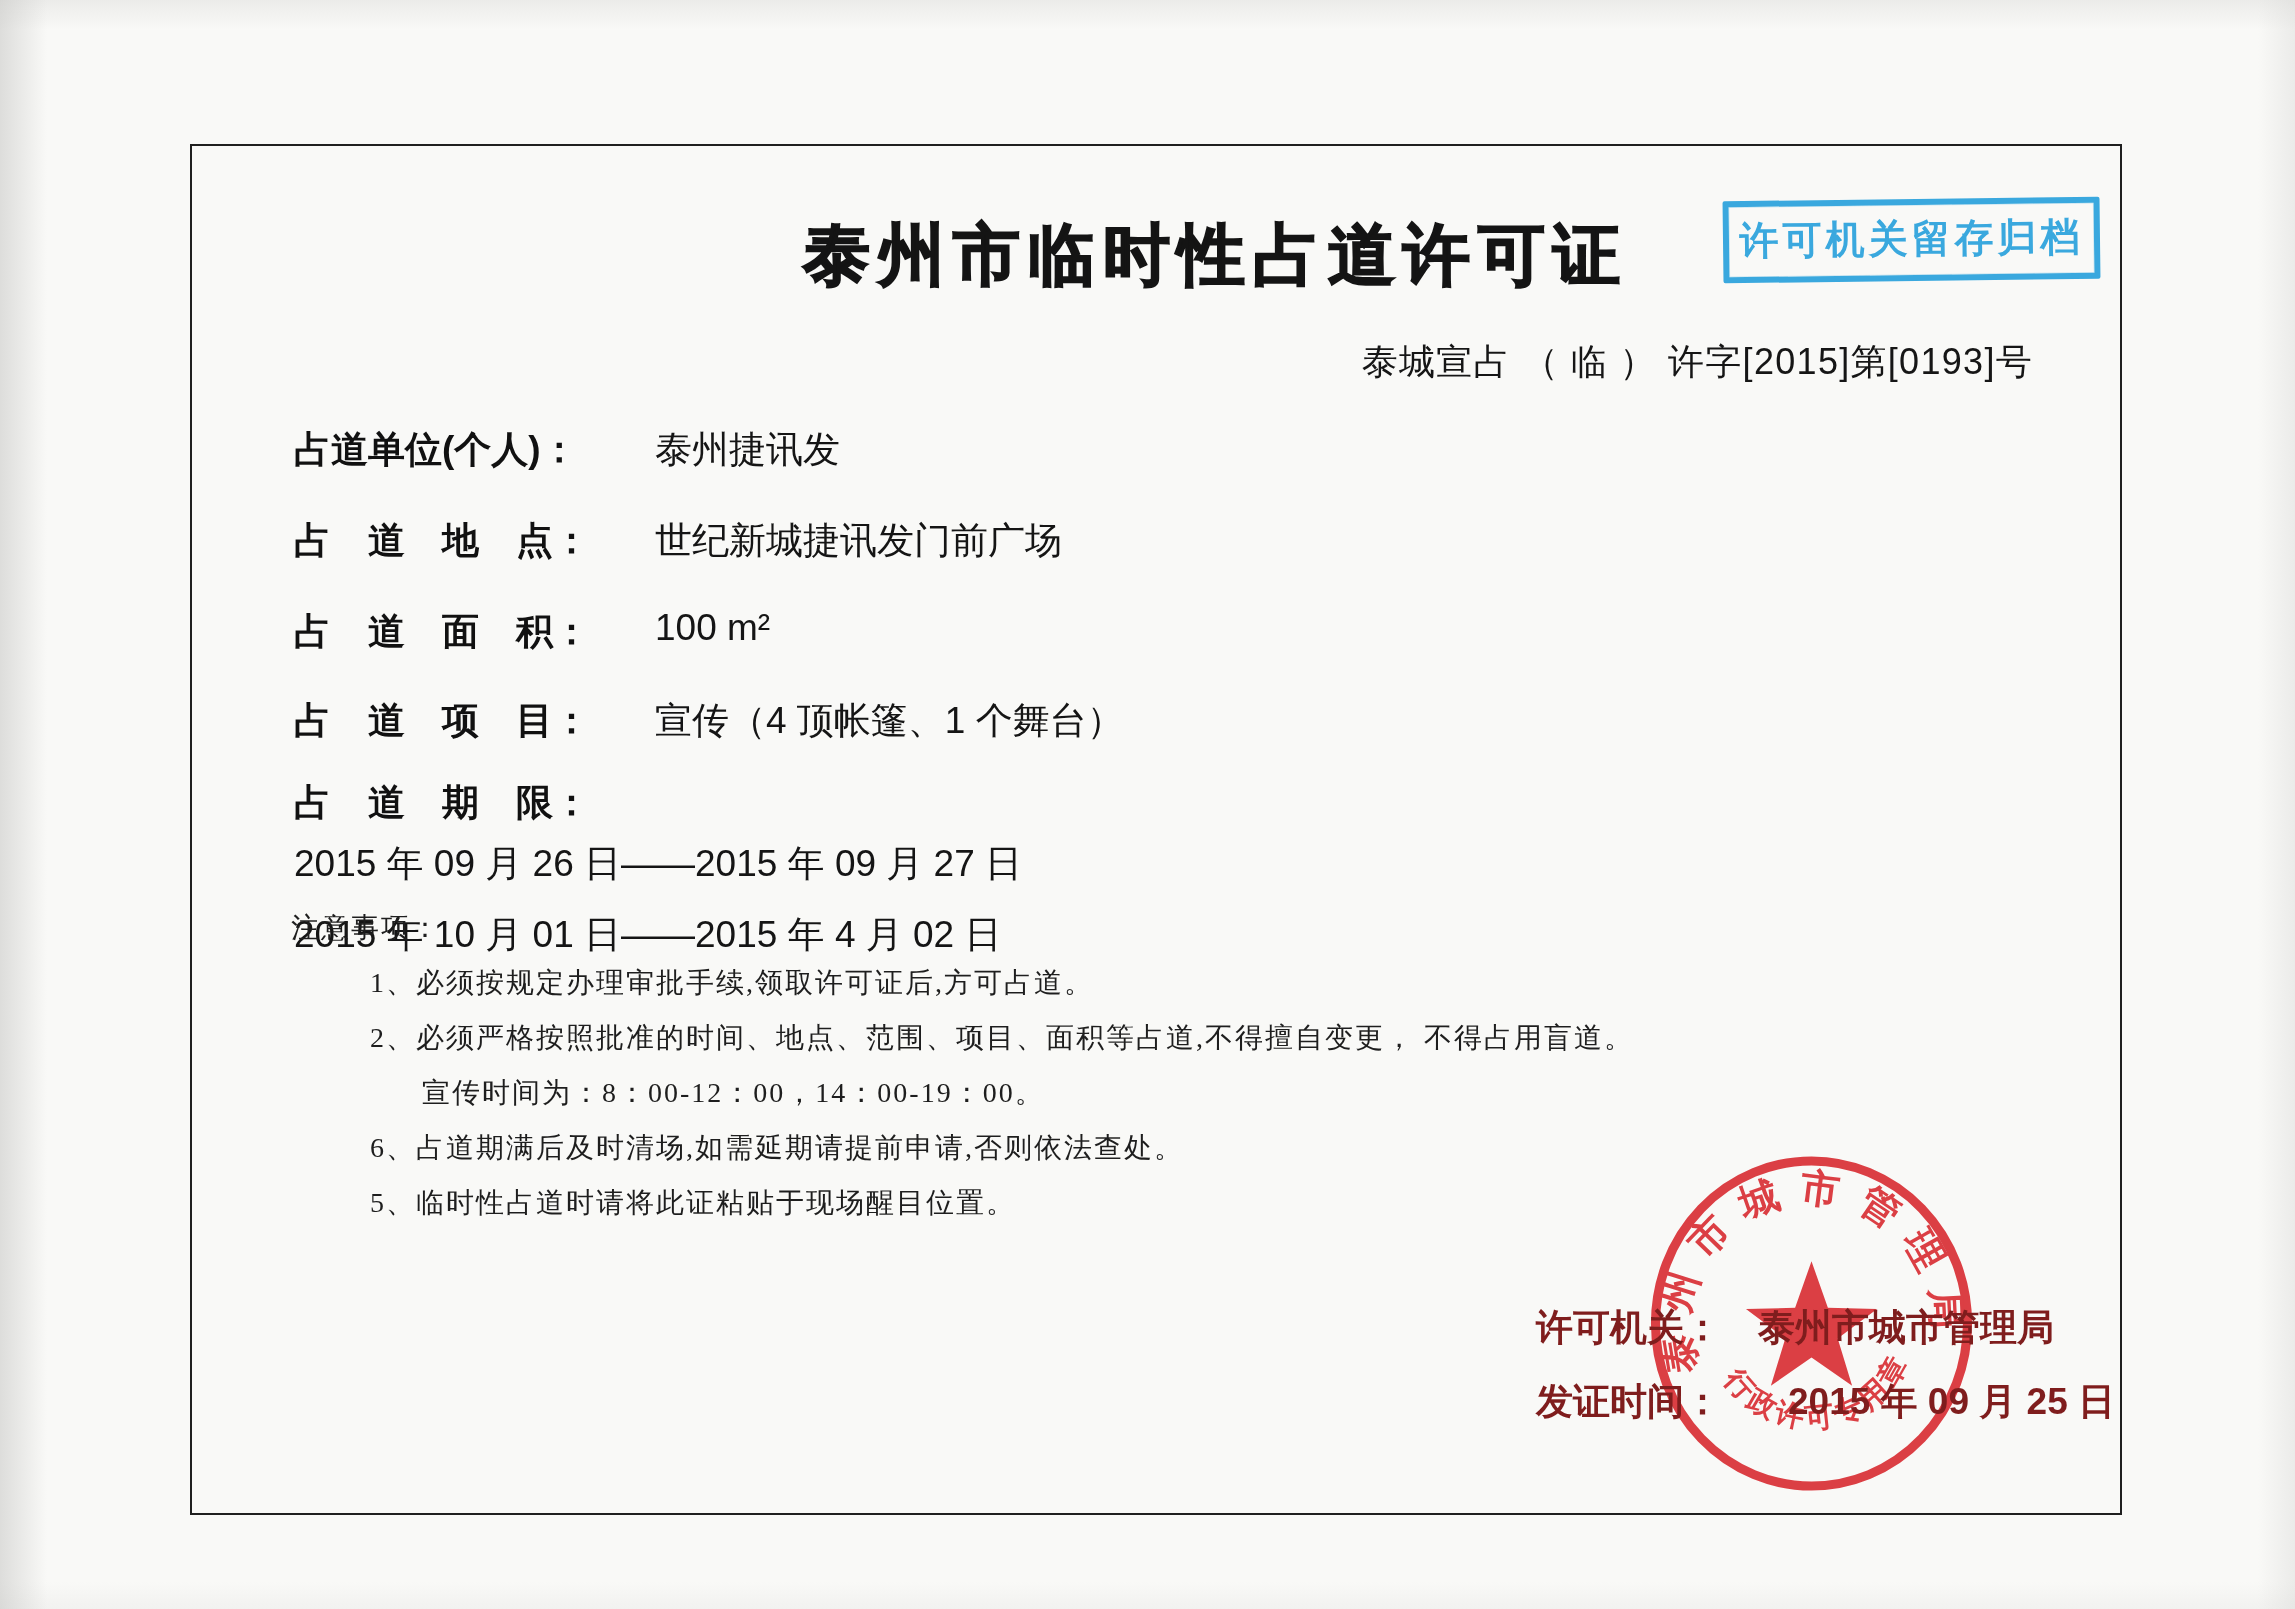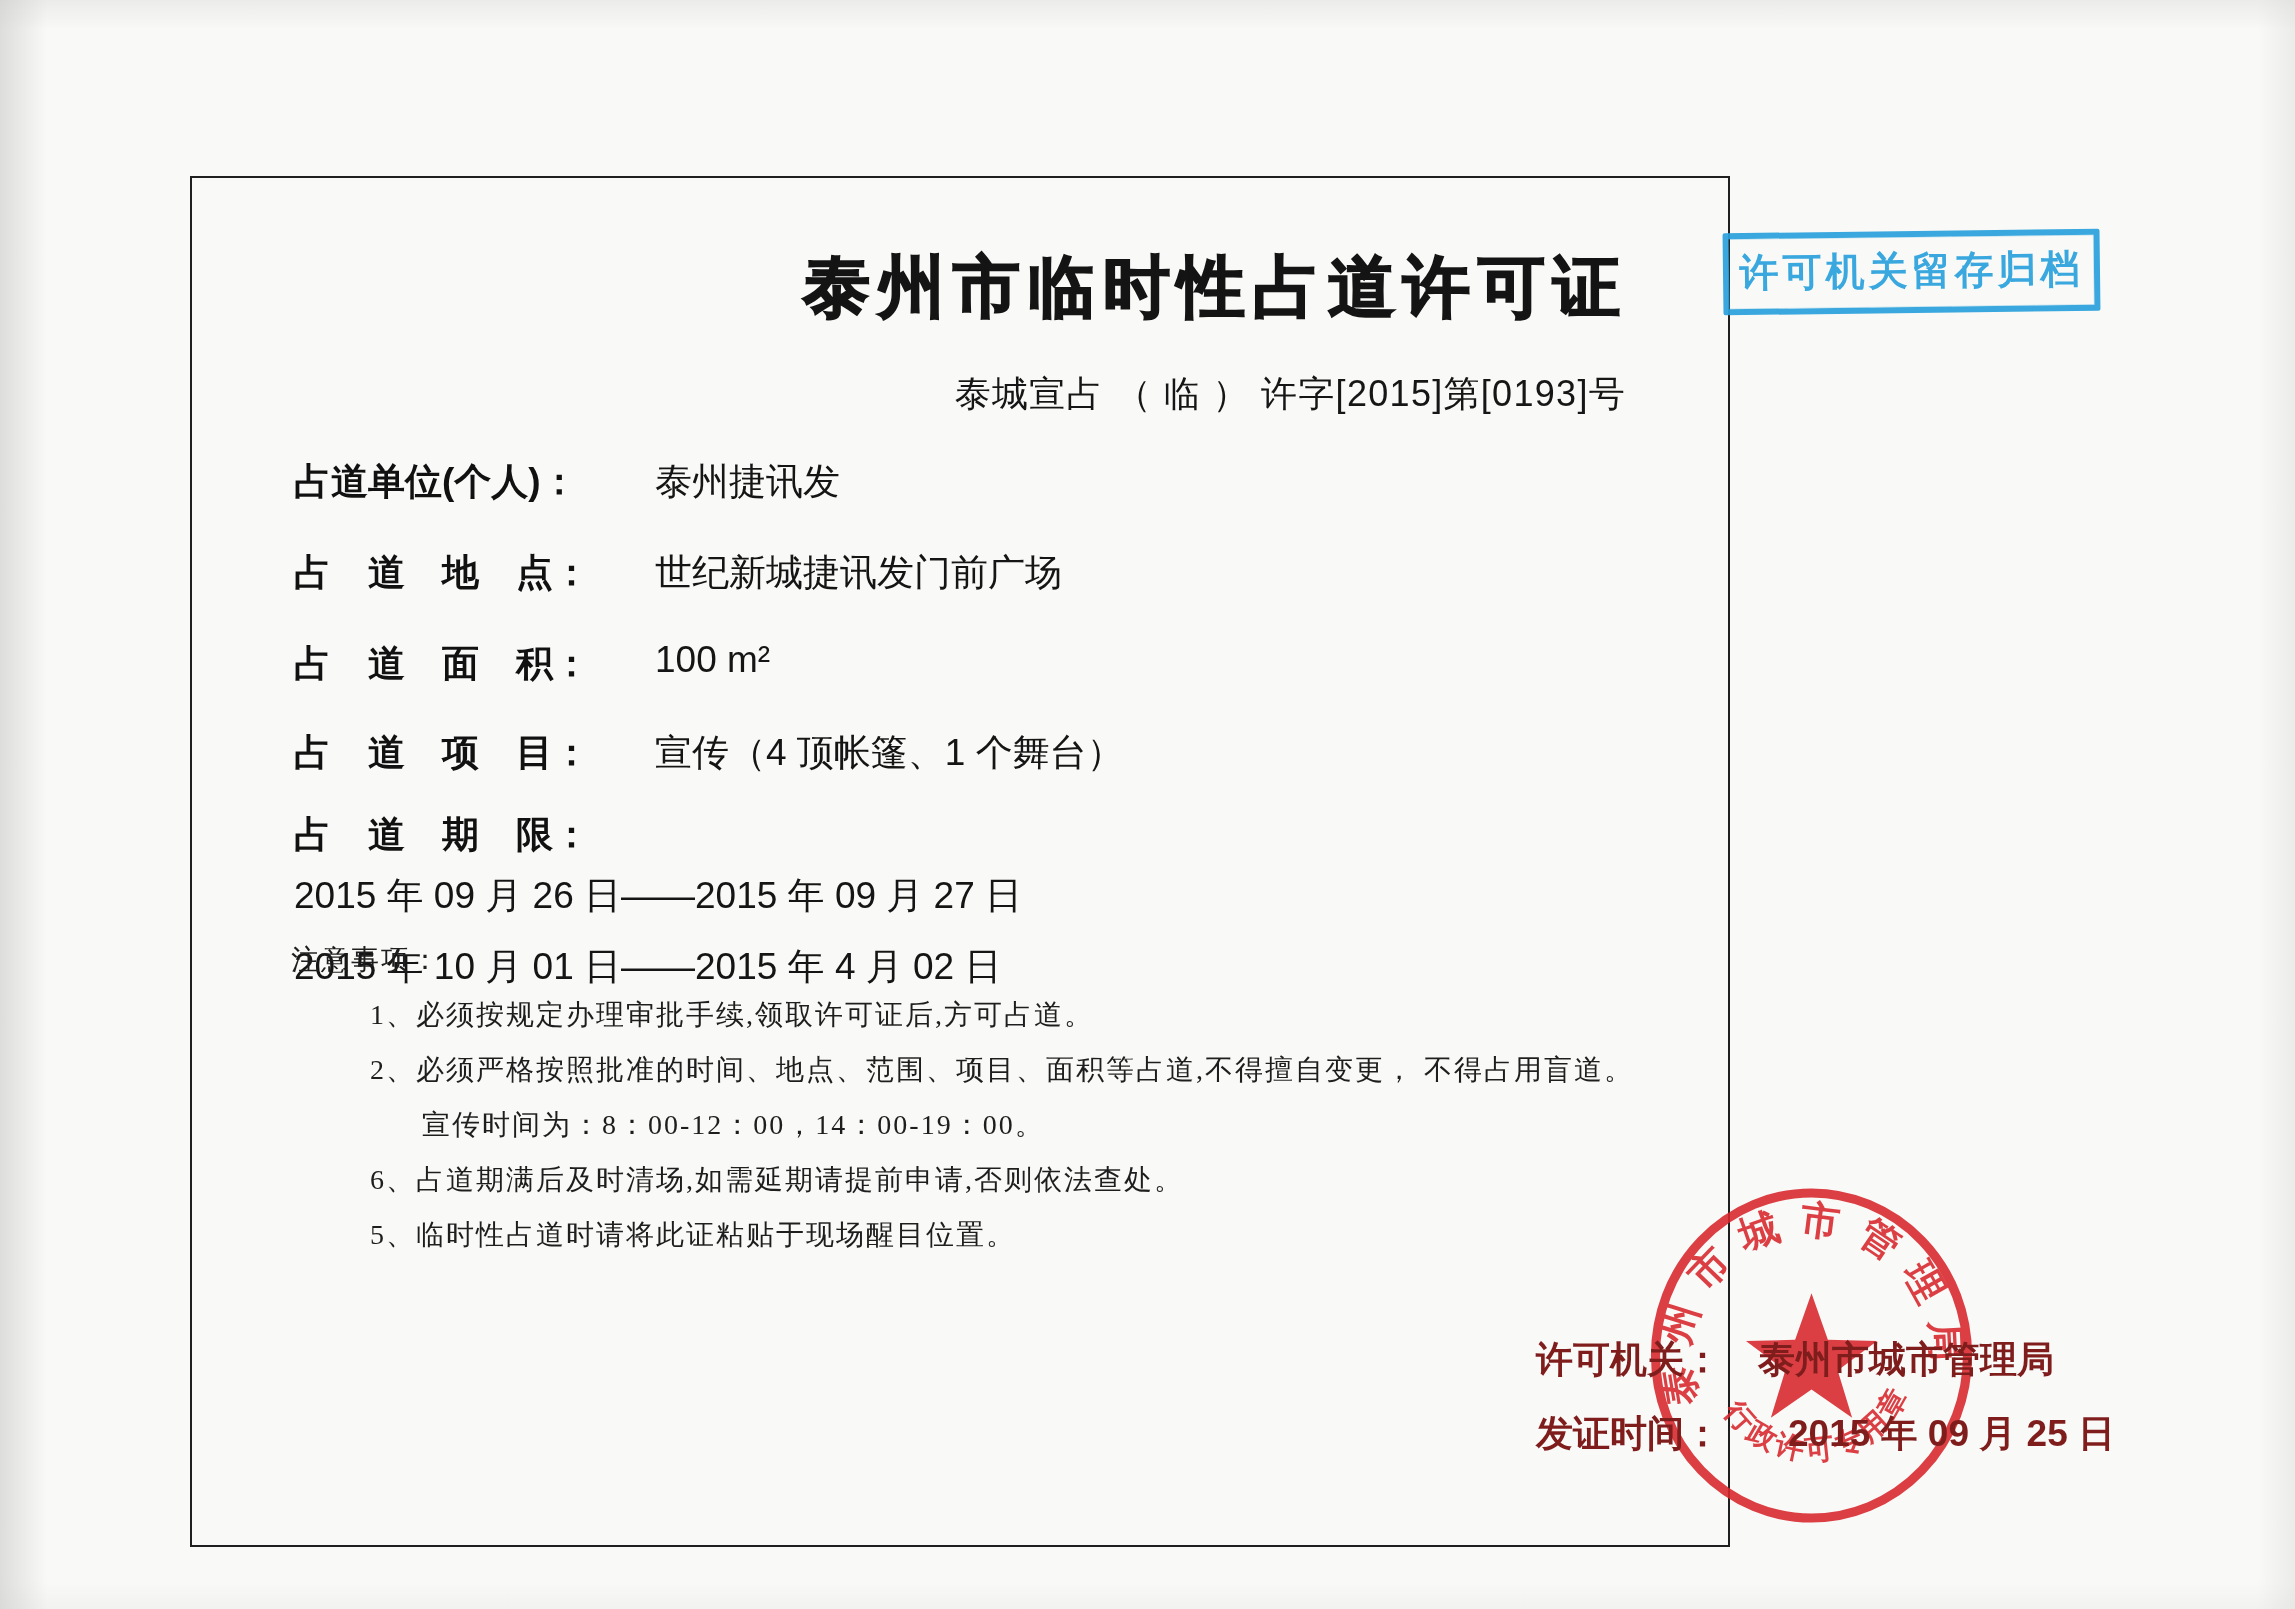--- a/index.html
+++ b/index.html
@@ -16,45 +16,44 @@
     color: var(--ink);
     background:
       linear-gradient(90deg,  rgba(198,198,196,.55), rgba(246,246,244,0) 47px),
       linear-gradient(270deg, rgba(214,214,212,.40), rgba(246,246,244,0) 37px),
       linear-gradient(180deg, rgba(222,222,220,.50), rgba(248,248,246,0) 30px),
       linear-gradient(0deg,   rgba(228,228,226,.35), rgba(248,248,246,0) 27px),
       #f9f9f7;
   }
   .page{ position:absolute; inset:0; }
   .cert{
-    position:absolute; left:190px; top:144px; width:1540px; height:1371px;
+    position:absolute; left:190px; top:144px; width:1932px; height:1371px;
     border:2.7px solid #1f1f1f;
     background: transparent;
-    margin-top: 32px;
   }
   .title{
     position:absolute; left:611px; top:64px;
     font-size:67px; font-weight:700; letter-spacing:8px;
     color:#141414; -webkit-text-stroke:1.7px #141414; white-space:nowrap;
   }
   .archive-stamp{
     position:absolute; left:1531px; top:53px;
     border:6.7px solid var(--stamp-blue); border-radius:2px;
     padding:6.7px 10.7px 9.4px 10.7px;
     transform:rotate(-0.7deg);
     opacity:.92;
     box-shadow:0 0 0 0.7px rgba(42,162,220,.25) inset;
   }
   .archive-stamp span{
     font-family:var(--serif);
     font-size:39px; font-weight:700; letter-spacing:4px;
     color:var(--stamp-blue); white-space:nowrap;
   }
   .doc-number{
-    position:absolute; right:102px; top:192px;
+    position:absolute; right:87px; top:192px;
     font-size:36px; letter-spacing:1.3px; color:#161616; white-space:nowrap;
   }
   .field{
     position:absolute; left:102px; font-size:37px; white-space:nowrap;
   }
   .flabel{
     display:inline-block; width:361px; font-weight:700; color:#111;
     vertical-align:top;
   }
   .fvalue{ color:#151515; vertical-align:top; }

